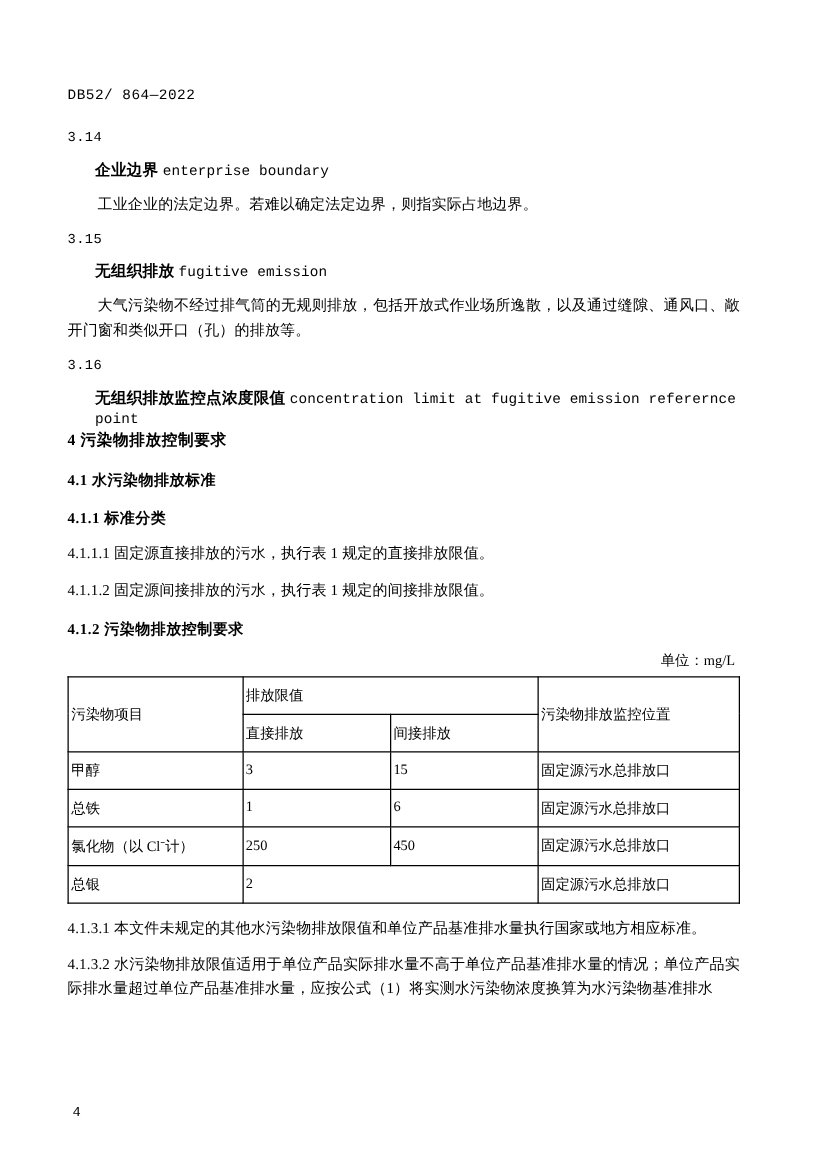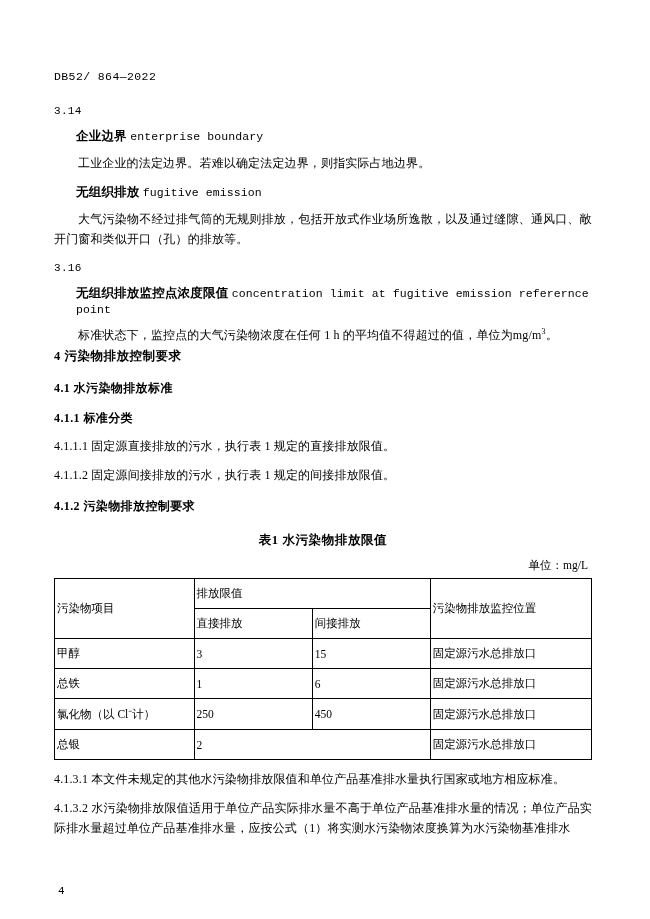--- a/index.html
+++ b/index.html
@@ -124,41 +124,40 @@
 
   <div class="std-header">DB52/ 864—2022</div>
 
   <div class="clause-num">3.14</div>
   <div class="term-line">
     <span class="cn">企业边界</span>
     <span class="en">enterprise boundary</span>
   </div>
   <div class="body-text">工业企业的法定边界。若难以确定法定边界，则指实际占地边界。</div>
 
+  <div class="clause-num">3.15</div>
   <div class="term-line">
     <span class="cn">无组织排放</span>
     <span class="en">fugitive emission</span>
   </div>
   <div class="body-text">大气污染物不经过排气筒的无规则排放，包括开放式作业场所逸散，以及通过缝隙、通风口、敞开门窗和类似开口（孔）的排放等。</div>
 
   <div class="clause-num">3.16</div>
   <div class="term-line">
     <span class="cn">无组织排放监控点浓度限值</span>
     <span class="en">concentration limit at fugitive emission referernce point</span>
   </div>
-  <div class="body-text"><span>标准状态下，监控点的大气污染物浓度在任何 1 h 的平均值不得超过的值，单位为</span><span>mg/m</span><span class="sup">3</span><span>。</span></div>
 
   <div class="heading1">4   污染物排放控制要求</div>
   <div class="heading2">4.1   水污染物排放标准</div>
   <div class="heading3">4.1.1   标准分类</div>
   <div class="para-num">4.1.1.1   固定源直接排放的污水，执行表 1 规定的直接排放限值。</div>
   <div class="para-num">4.1.1.2   固定源间接排放的污水，执行表 1 规定的间接排放限值。</div>
   <div class="heading3">4.1.2   污染物排放控制要求</div>
 
-  <div class="tbl-title">表1   水污染物排放限值</div>
   <div class="tbl-unit">单位：mg/L</div>
 
   <table class="limits">
     <tbody>
       <tr class="rowh">
         <td rowspan="2" style="width:26%;">污染物项目</td>
         <td colspan="2" style="width:44%;">排放限值</td>
         <td rowspan="2" style="width:30%;">污染物排放监控位置</td>
       </tr>
       <tr class="rowh">

